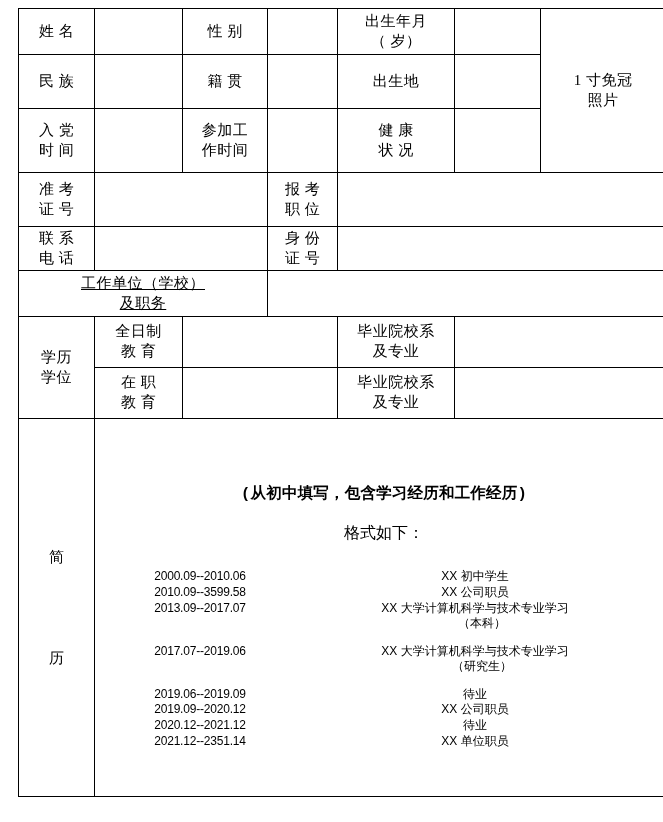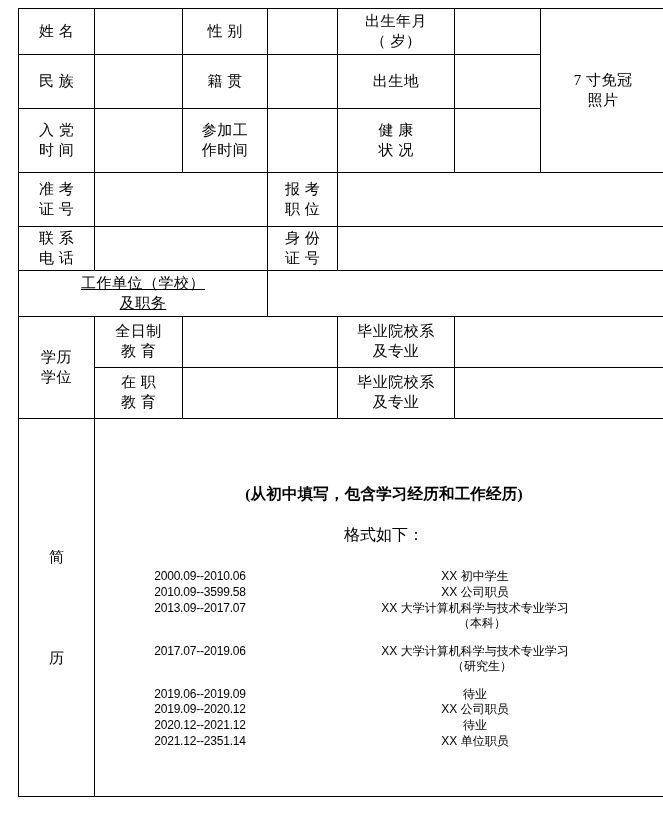--- a/index.html
+++ b/index.html
@@ -94,26 +94,26 @@
   }
   .resume-inner {
     padding: 18px 6px 0 14px;
     font-family: "Liberation Sans", "DejaVu Sans", sans-serif;
   }
   .res-head {
     font-weight: bold;
     font-size: 15.5px;
     letter-spacing: 0.2px;
     margin-bottom: 20px;
-    font-family: Liberation Serif, serif;
+    font-family: Liberation Mono, monospace;
   }
   .res-sub {
     font-size: 16px;
     margin-bottom: 24px;
-    font-family: Liberation Serif, serif;
+    font-family: Liberation Mono, monospace;
   }
   .res-list {
     font-size: 12px;
     line-height: 1.30;
     font-family: "Liberation Sans", "DejaVu Sans", sans-serif;
   }
   .res-row {
     display: flex;
     align-items: baseline;
     white-space: nowrap;
@@ -151,21 +151,21 @@
 
       <tr style="height:46px">
         <td class="lbl">姓  名</td>
         <td class="blank"></td>
         <td class="lbl">性  别</td>
         <td class="blank"></td>
         <td class="lbl">出生年月
 （    岁）</td>
         <td class="blank"></td>
         <td class="photo-cell" rowspan="3">
-          <span>7 寸免冠</span><br>
+          <span>1 寸免冠</span><br>
           <span>照片</span>
         </td>
       </tr>
 
       <tr style="height:54px">
         <td class="lbl">民  族</td>
         <td class="blank"></td>
         <td class="lbl">籍  贯</td>
         <td class="blank"></td>
         <td class="lbl">出生地</td>

